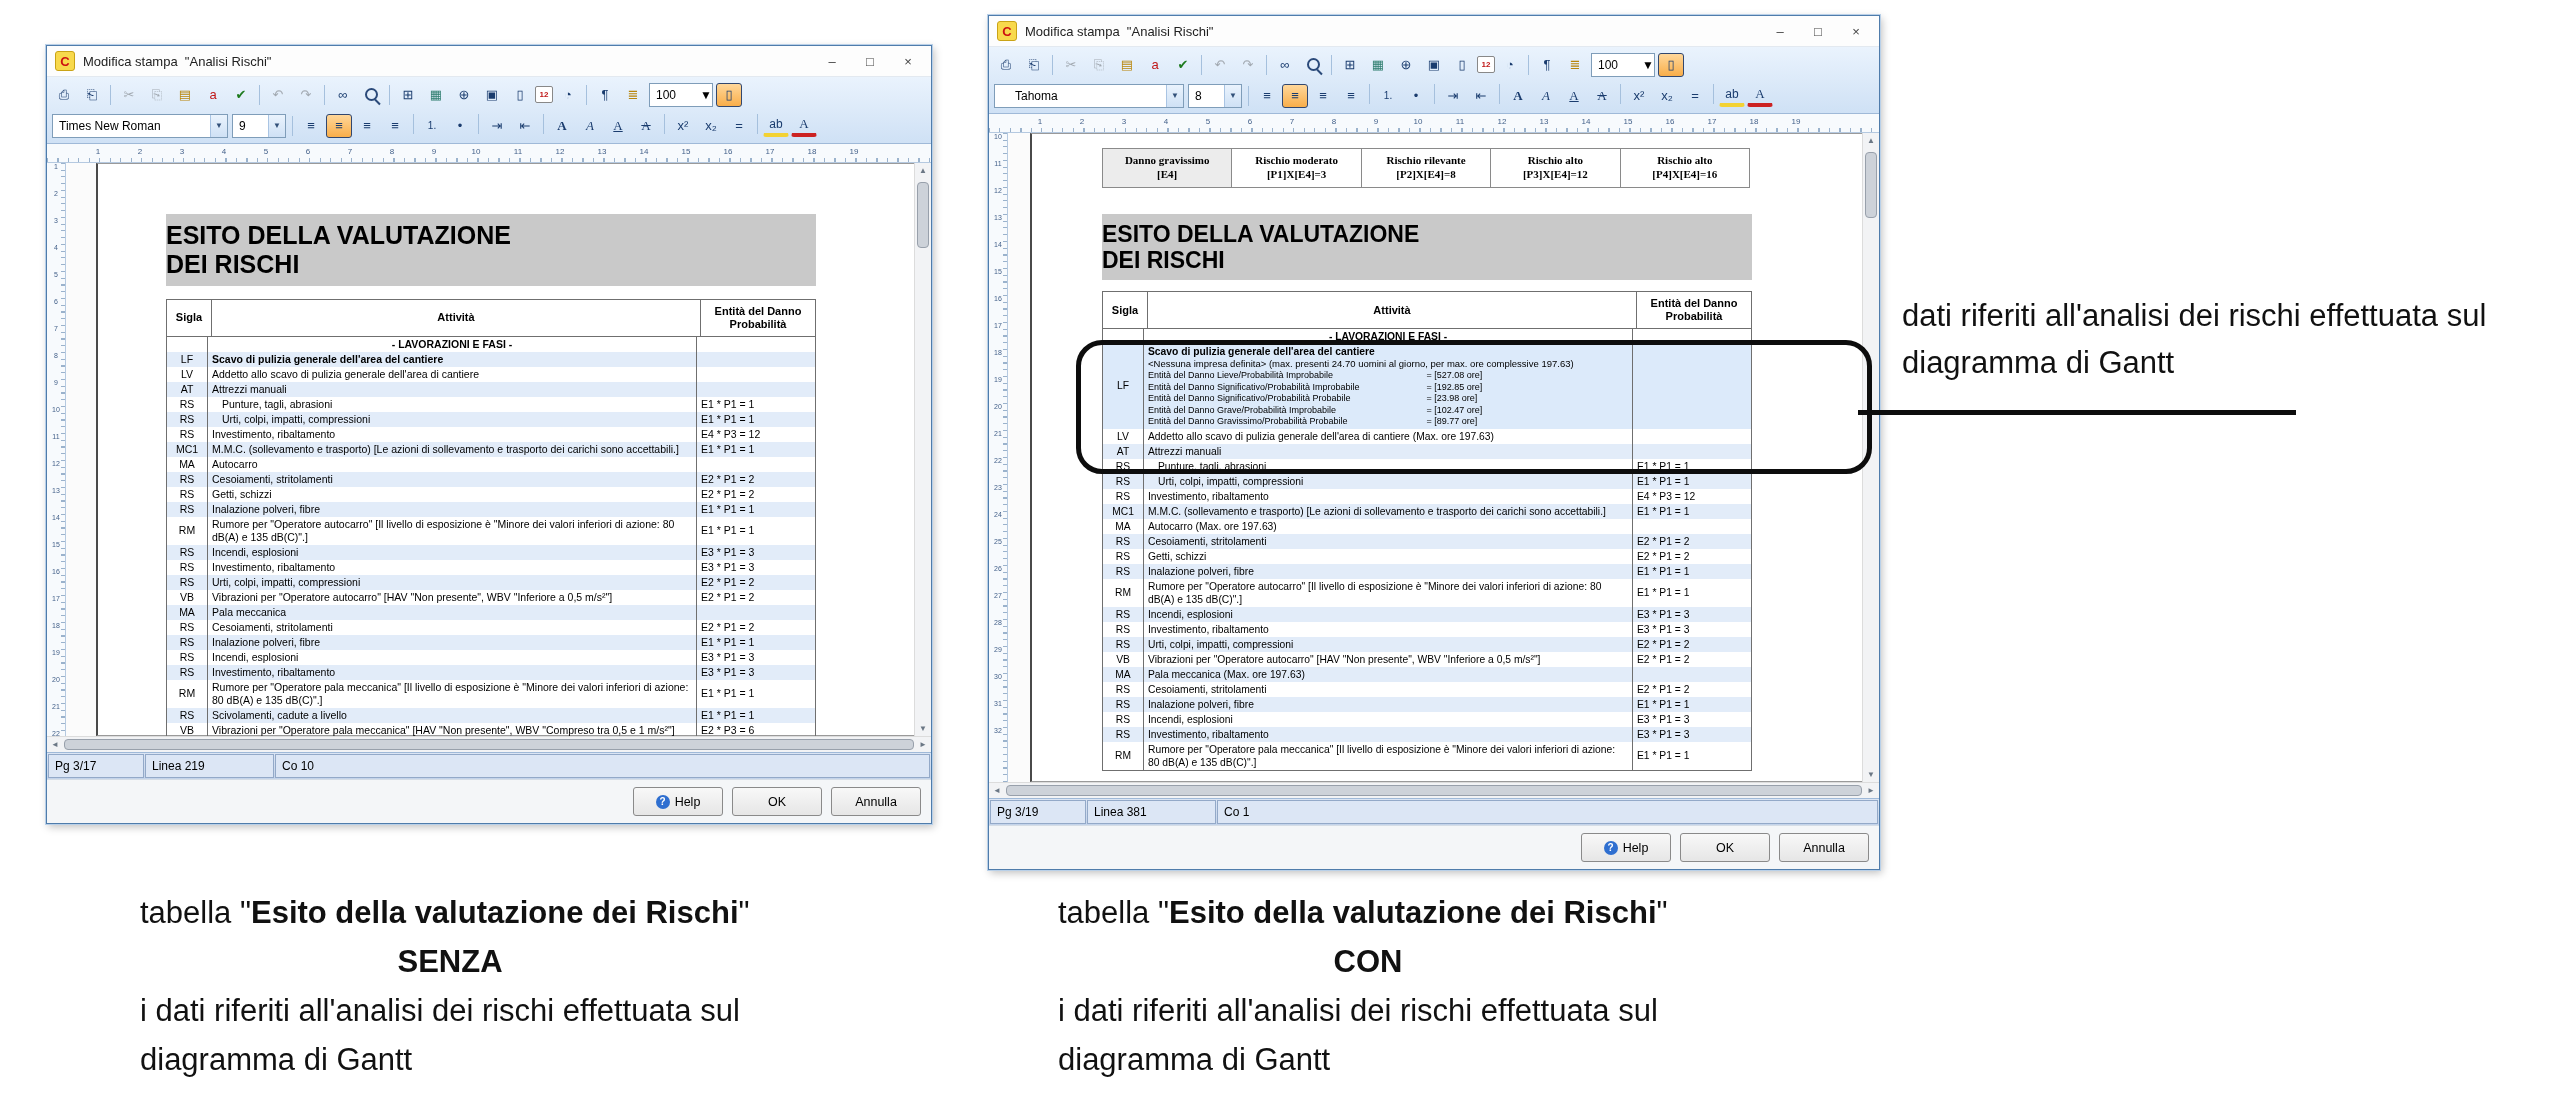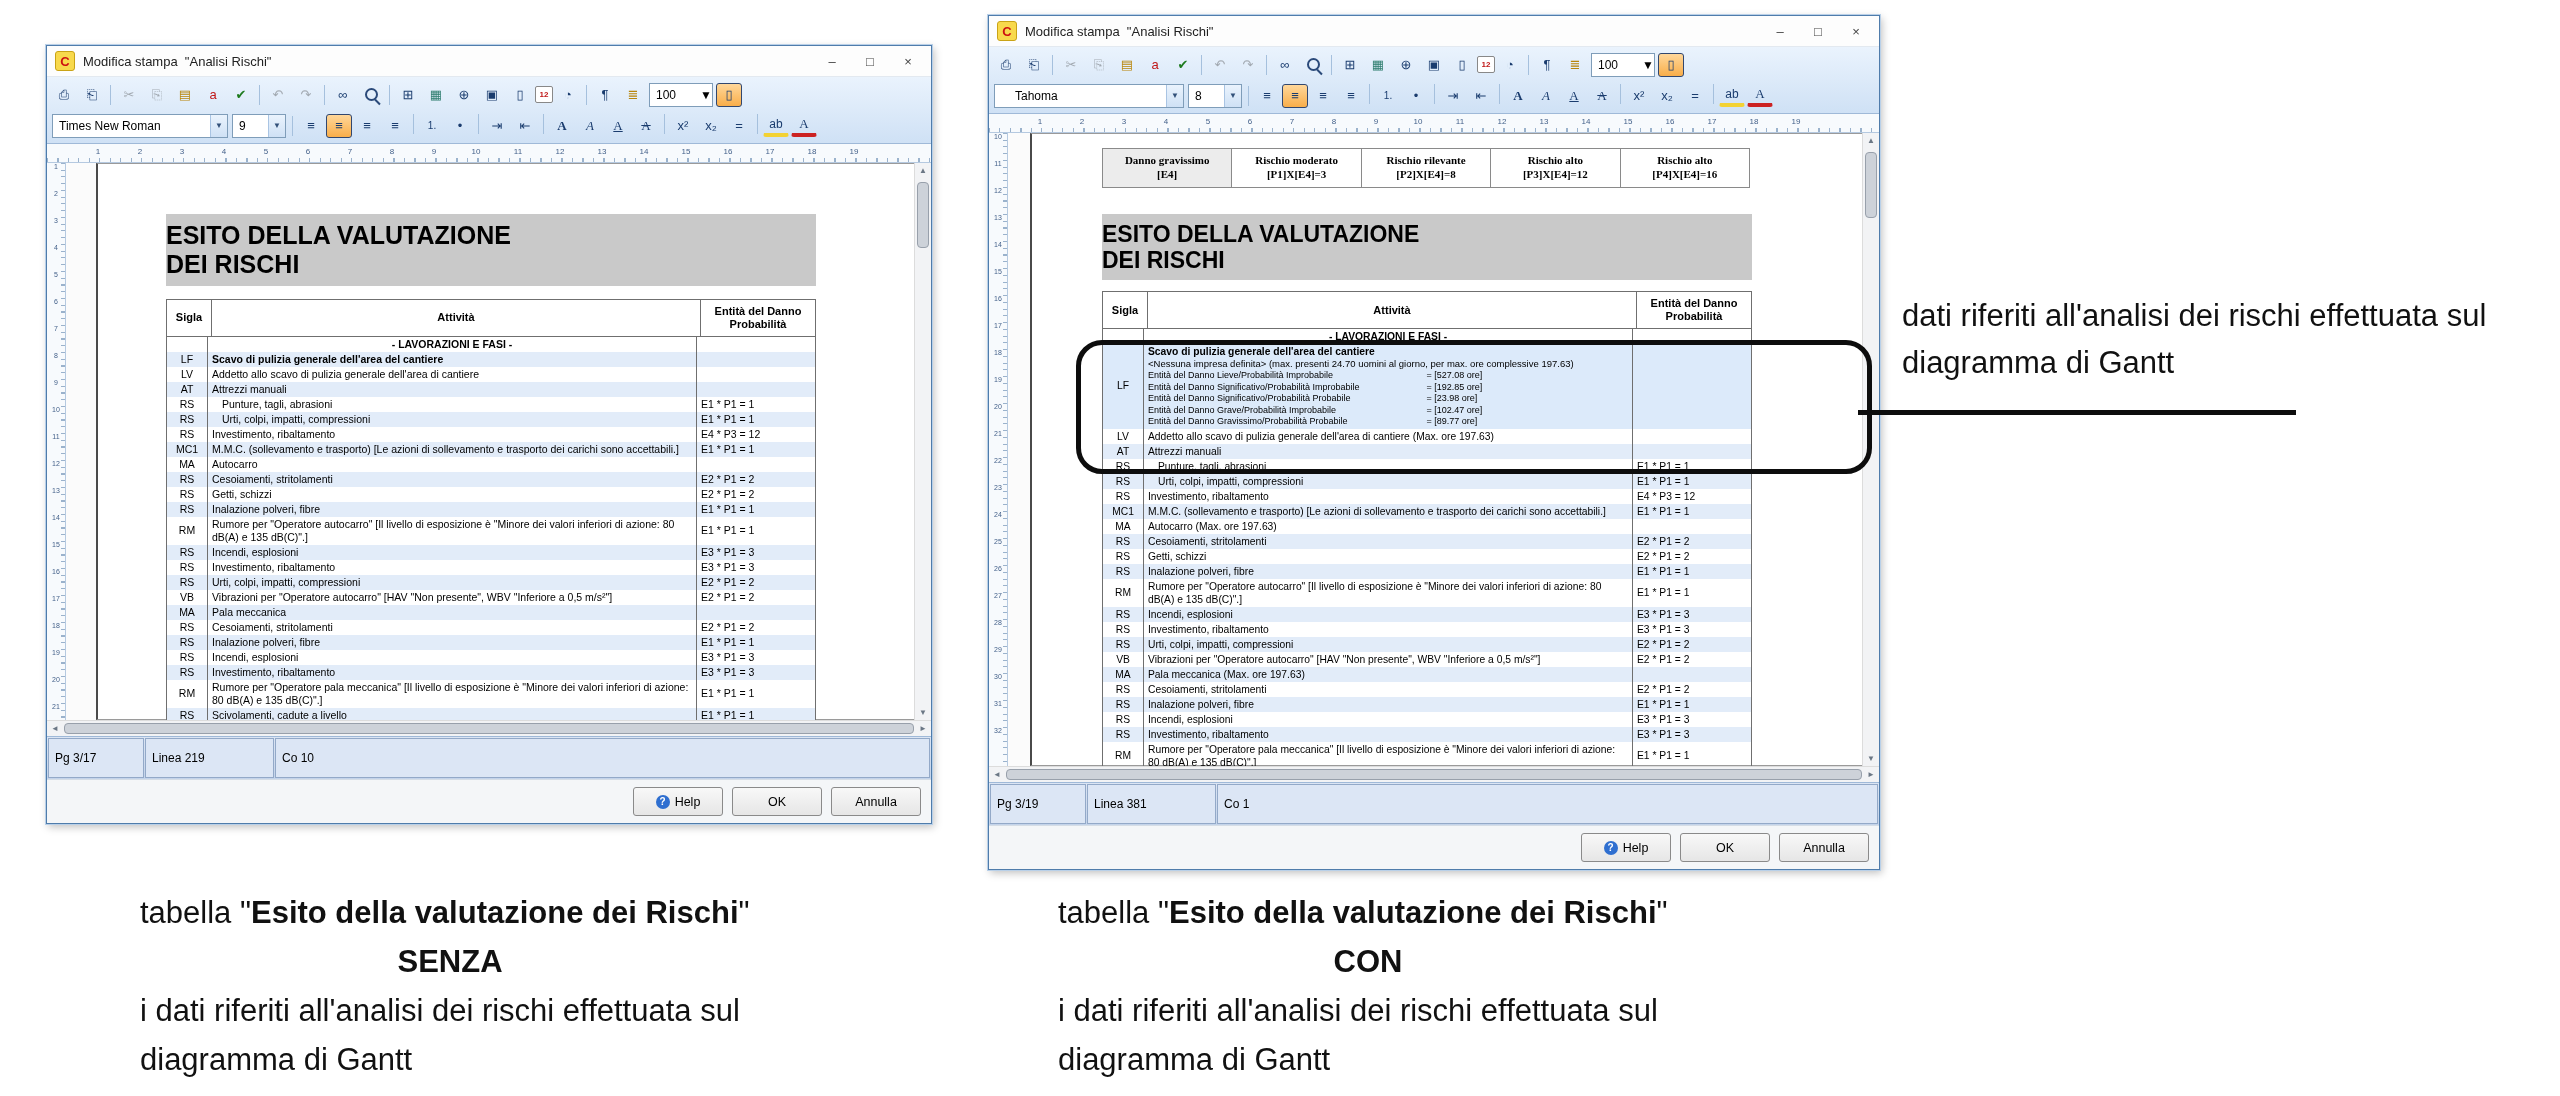--- a/index.html
+++ b/index.html
@@ -91,21 +91,21 @@
   .risktable>div:first-child{background:#ececec;}
 
   .lfblock{background:#dceafa;padding:1px 0 3px 0;}
   .lfdet{display:flex;font-size:9px;line-height:11.5px;}
   .lfdet .l{flex:0 0 58%;}
   .lfsub{font-size:9.5px;line-height:12px;}
 
   
   .statusbar{flex:0 0 23px;background:linear-gradient(#dbe5f4,#c3d3ea);display:flex;align-items:stretch;
              border-top:1px solid #9fb9d8;font-size:12px;}
-  .statusbar .cell{border:1px solid #93a9c8;background:#dce6f5;display:flex;align-items:center;padding:12px 6px;margin:1px 0 1px 1px;}
+  .statusbar .cell{border:1px solid #93a9c8;background:#dce6f5;display:flex;align-items:center;padding:4px 6px;margin:1px 0 1px 1px;}
   .statusbar .c1{flex:0 0 82px;} .statusbar .c2{flex:0 0 115px;} .statusbar .c3{flex:1;margin-right:1px;}
   .footer{flex:0 0 43px;background:#f4f6f8;border-top:1px solid #d5dde6;display:flex;align-items:center;
           justify-content:flex-end;padding-right:10px;gap:9px;}
   .btn{min-width:88px;height:27px;background:linear-gradient(#f8f8f8,#e6e6e6);border:1px solid #8a8a8a;
        border-radius:3px;font-size:12.5px;display:flex;align-items:center;justify-content:center;gap:5px;}
   .helpdot{width:14px;height:14px;border-radius:50%;background:#2f6fd0;color:#fff;font-size:10px;font-weight:bold;
            display:flex;align-items:center;justify-content:center;}
 
   
   .gbox{position:absolute;border:5px solid #0d0d0d;border-radius:26px;background:transparent;}

